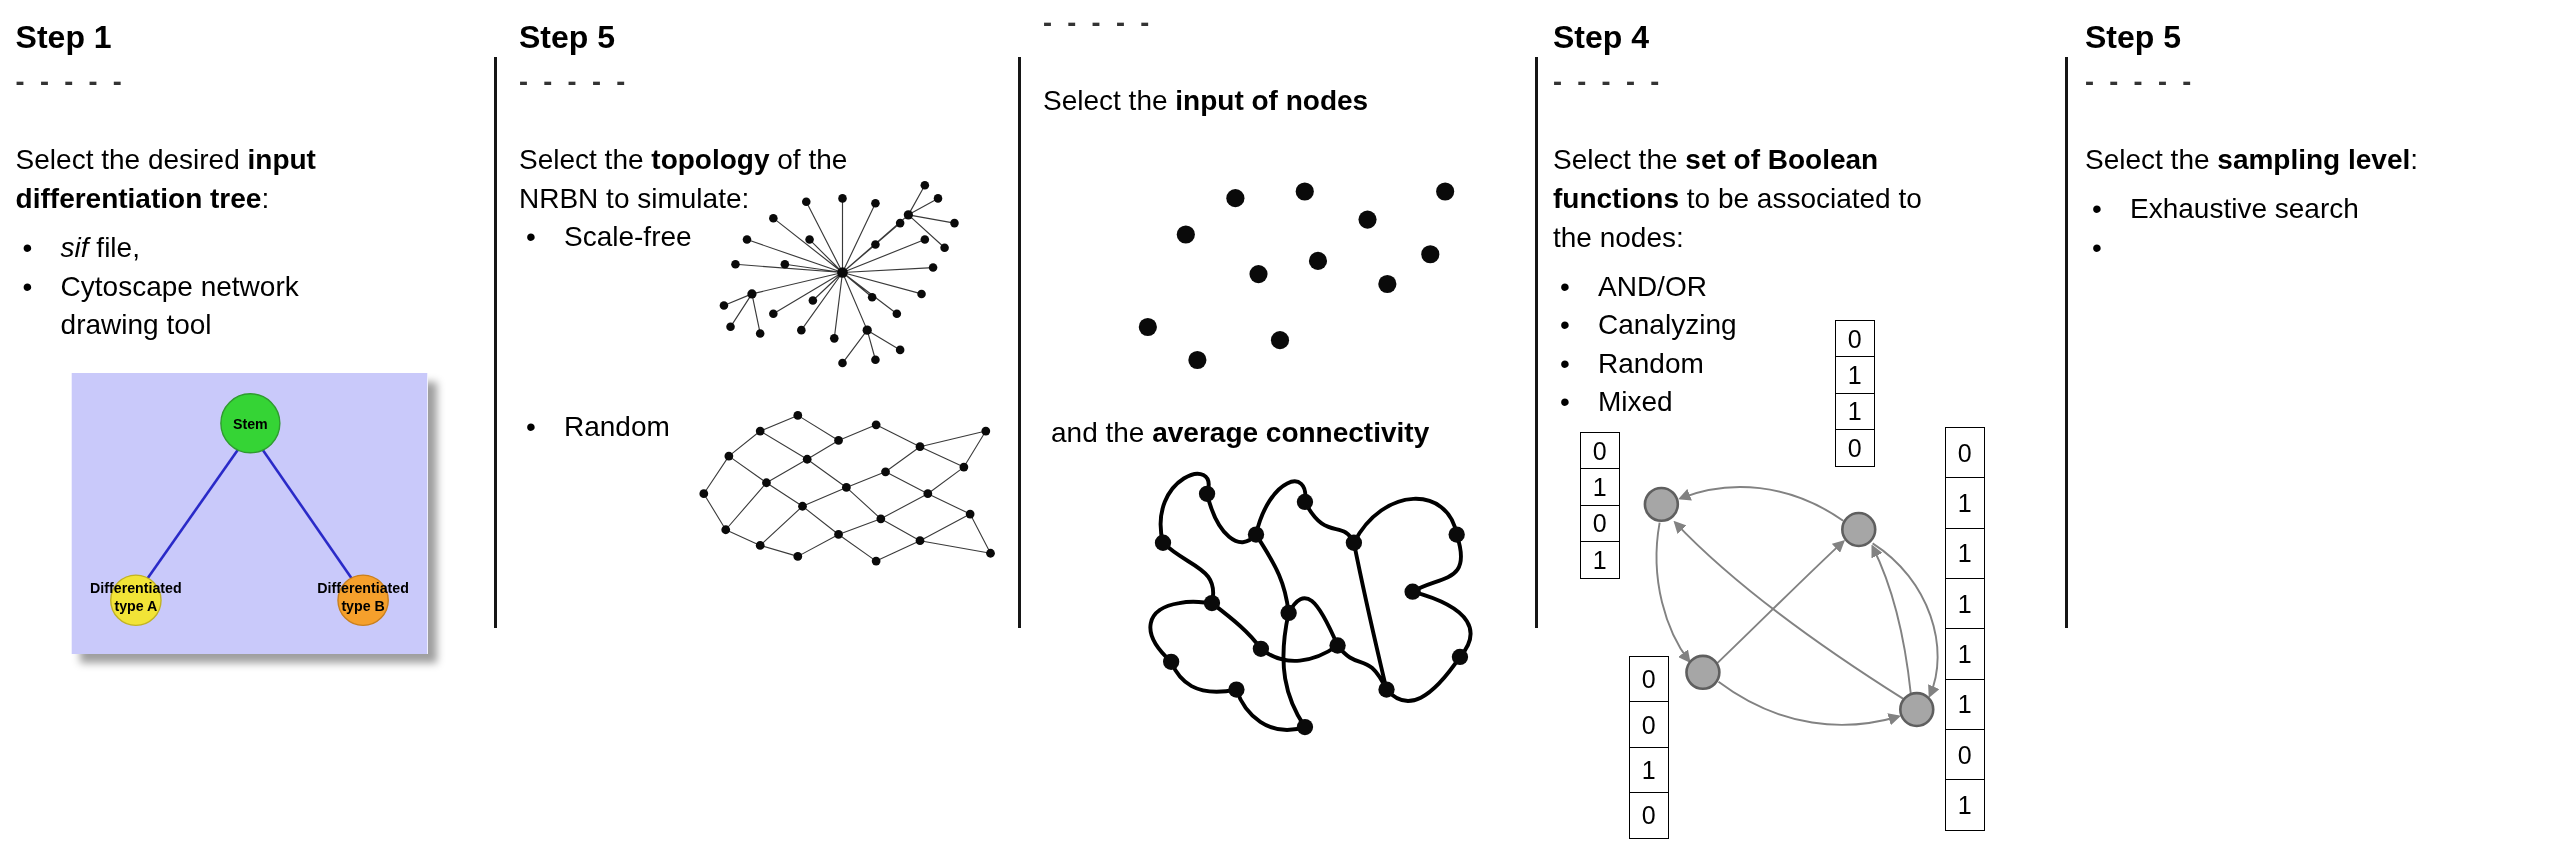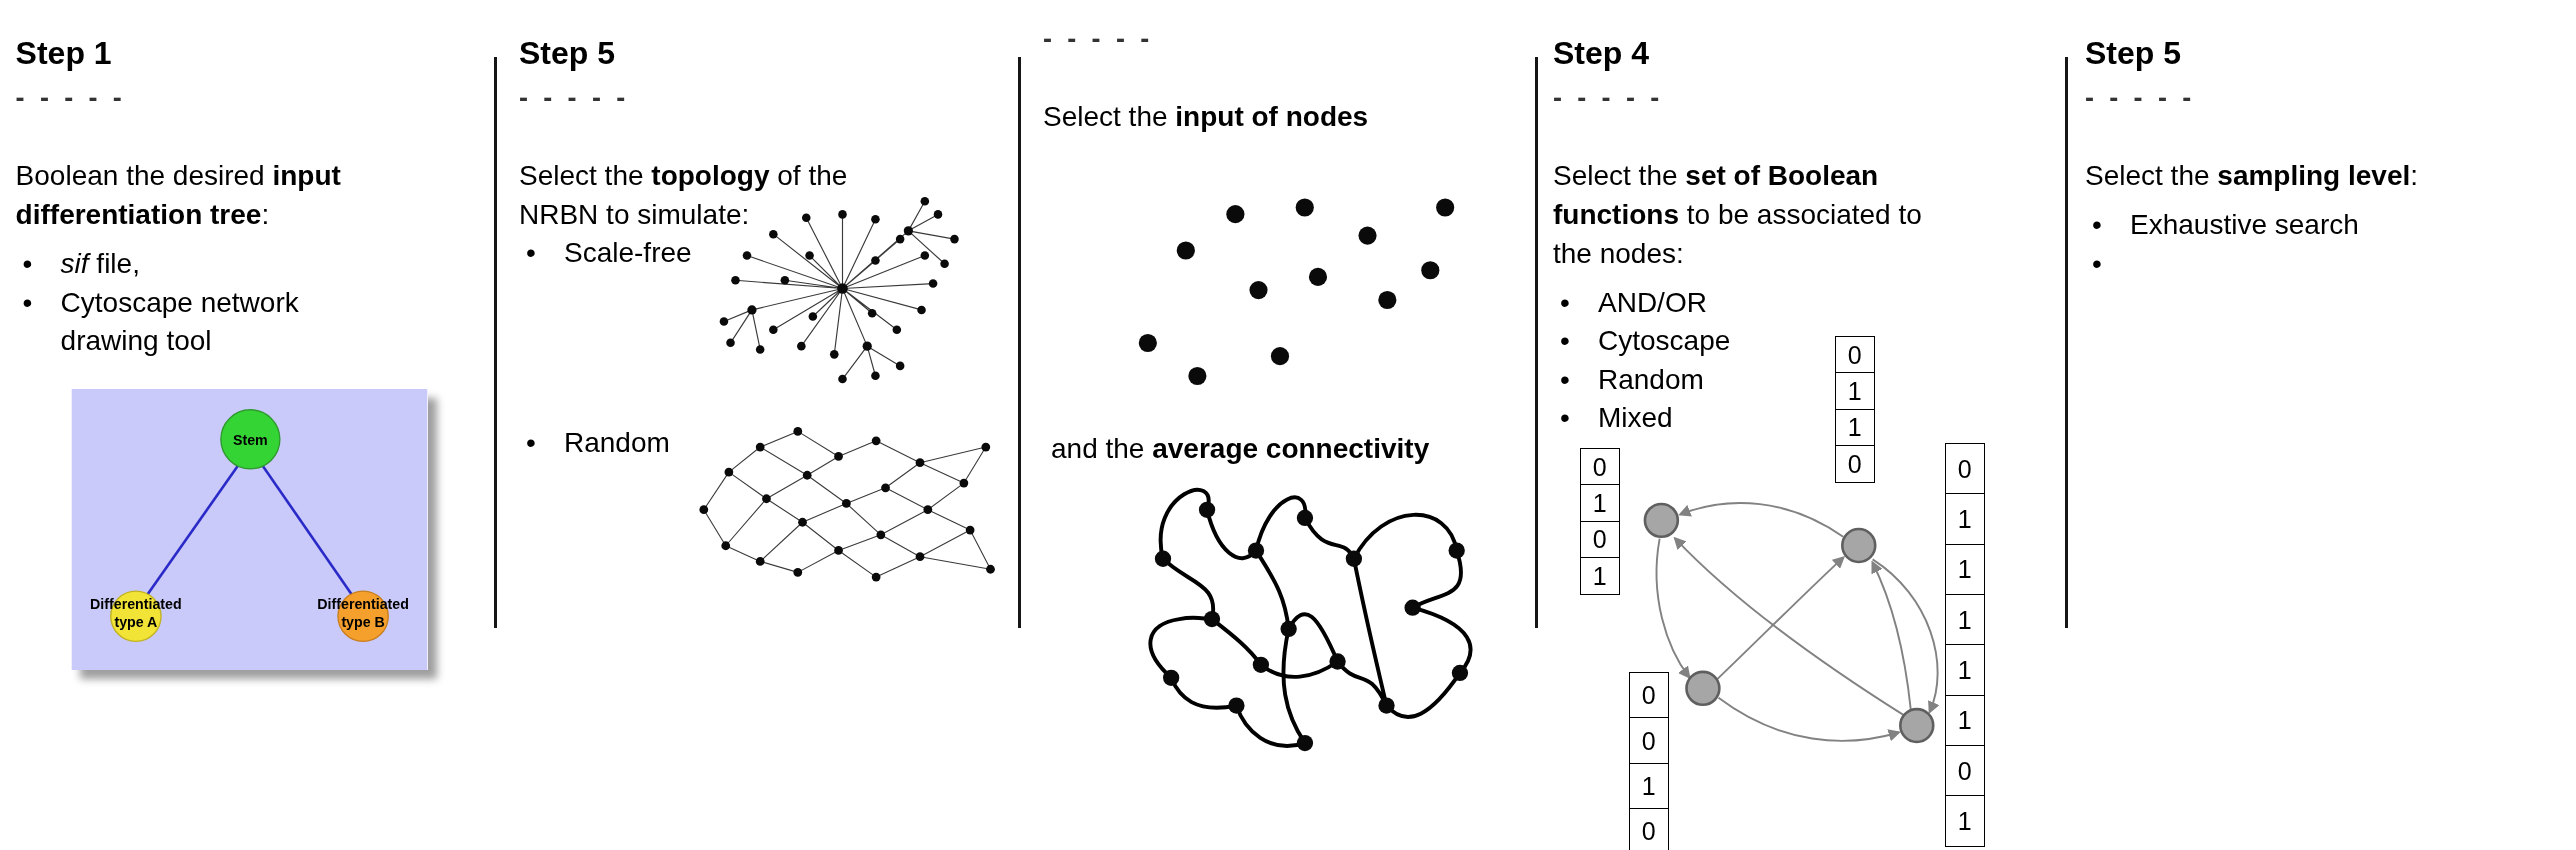--- a/index.html
+++ b/index.html
@@ -5,21 +5,21 @@
   * { box-sizing: border-box; }
   html,body { margin:0; padding:0; }
   body {
     width:2576px; height:851px; position:relative; overflow:hidden;
     background:#ffffff; color:#000;
     font-family:"Liberation Sans","DejaVu Sans",sans-serif;
     font-size:28px; line-height:1.38;
   }
   .abs { position:absolute; }
   .divider { position:absolute; top:57px; width:2.6px; height:571px; background:#161616; }
-  .col { position:absolute; top:0;margin-top:16px; }
+  .col { position:absolute; top:0; }
   .step-title { font-size:32px; font-weight:bold; margin:17.3px 0 0 0; line-height:1.3; }
   .dashes { font-weight:bold; color:#333; font-size:27px; margin-top:5.2px; word-spacing:6px; letter-spacing:0.9px; }
   .intro { margin:40px 0 0 0; }
   p { margin:0; }
   .bullets { margin-top:10.4px; }
   .bullet { display:flex; align-items:flex-start; }
   .bm { width:45px; flex:none; padding-left:7px; }
   .bt { display:block; }
   .net svg { display:block; width:100%; height:100%; }
   .tree-box { margin:28px 0 0 55px; width:357px; height:281px; box-shadow:8.7px 8.7px 7.8px #9f9f9f; }
@@ -40,21 +40,21 @@
 <div>
 
   <div class="divider" style="left:494px"></div>
   <div class="divider" style="left:1018px"></div>
   <div class="divider" style="left:1535px"></div>
   <div class="divider" style="left:2065px"></div>
 
   <section class="col" style="left:15.6px;width:472px">
     <h2 class="step-title">Step 1</h2>
     <div class="dashes">- - - - -</div>
-    <p class="intro" style="width:388px"><span>Boolean the desired </span><b>input differentiation tree</b><span>:</span></p>
+    <p class="intro" style="width:388px"><span>Select the desired </span><b>input differentiation tree</b><span>:</span></p>
     <div class="bullets">
       <div class="bullet">
         <span class="bm">•</span>
         <span class="bt" style="width:372px"><i>sif</i><span> file,</span></span>
       </div>
       <div class="bullet">
         <span class="bm">•</span>
         <span class="bt" style="width:286px">Cytoscape network drawing tool</span>
       </div>
     </div>
@@ -216,21 +216,21 @@
     <h2 class="step-title">Step 4</h2>
     <div class="dashes">- - - - -</div>
     <p class="intro" style="width:414px"><span>Select the </span><b>set of Boolean functions</b><span> to be associated to the nodes:</span></p>
     <div class="bullets">
       <div class="bullet">
           <span class="bm">•</span>
           <span class="bt">AND/OR</span>
         </div>
       <div class="bullet">
           <span class="bm">•</span>
-          <span class="bt">Cytoscape</span>
+          <span class="bt">Canalyzing</span>
         </div>
       <div class="bullet">
           <span class="bm">•</span>
           <span class="bt">Random</span>
         </div>
       <div class="bullet">
           <span class="bm">•</span>
           <span class="bt">Mixed</span>
         </div>
     </div>

